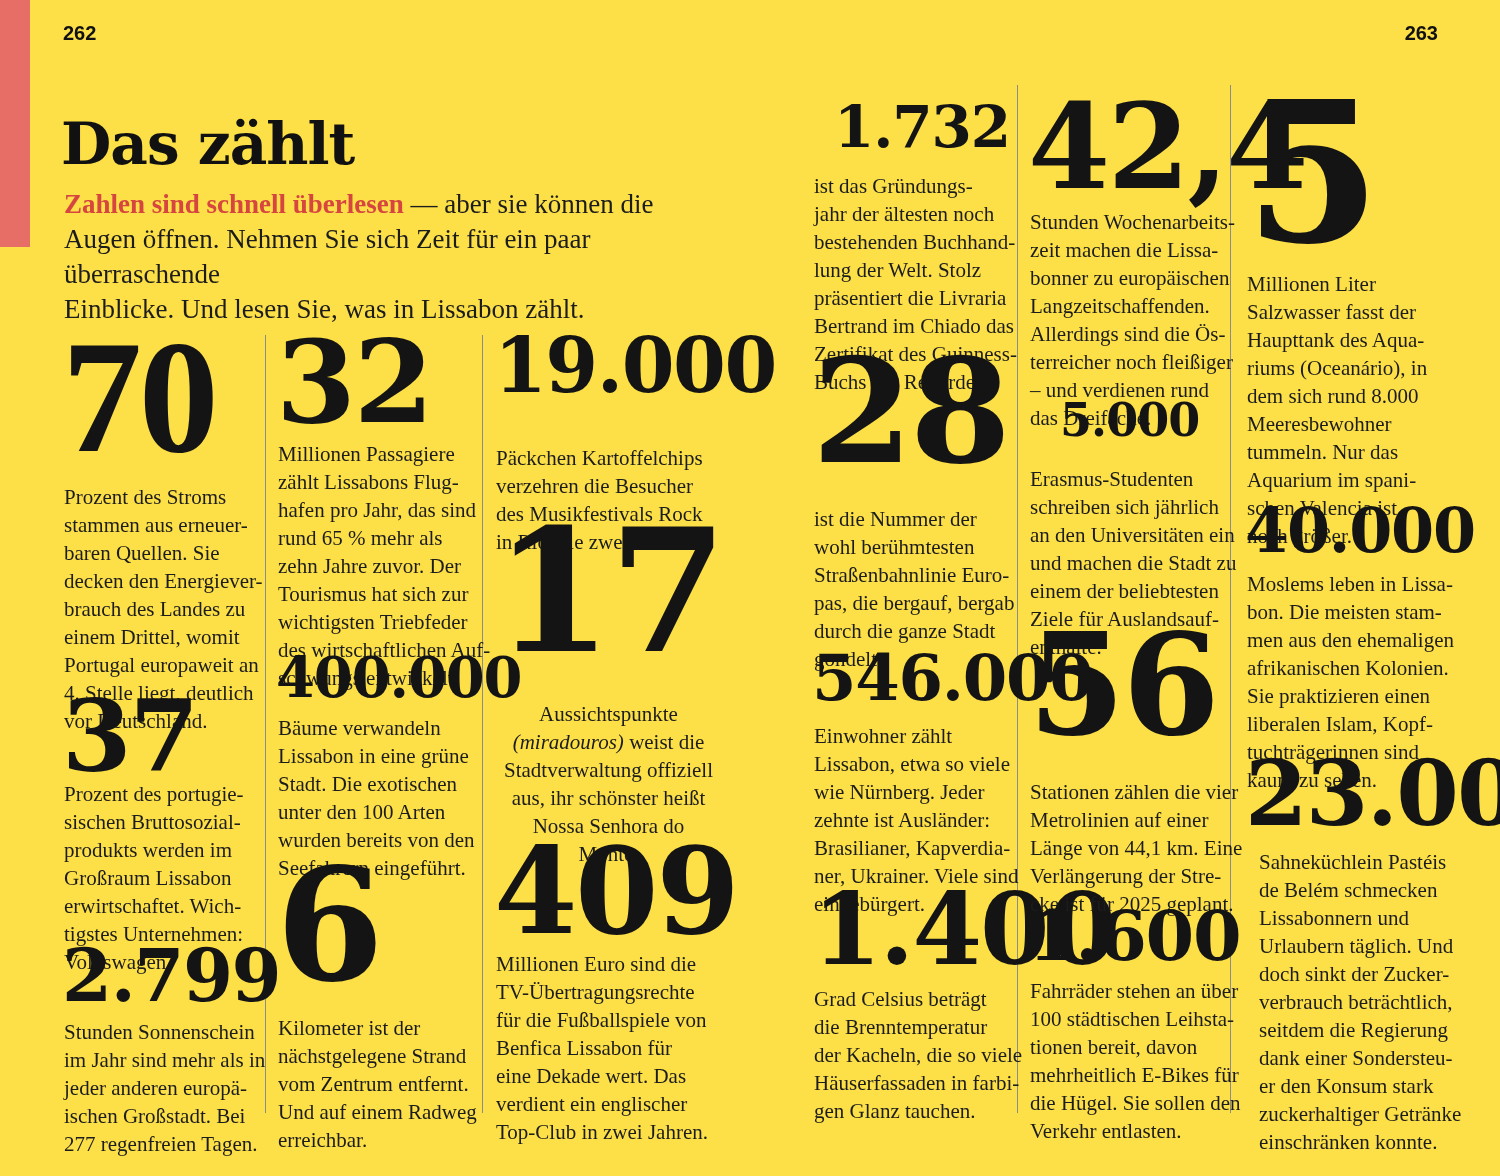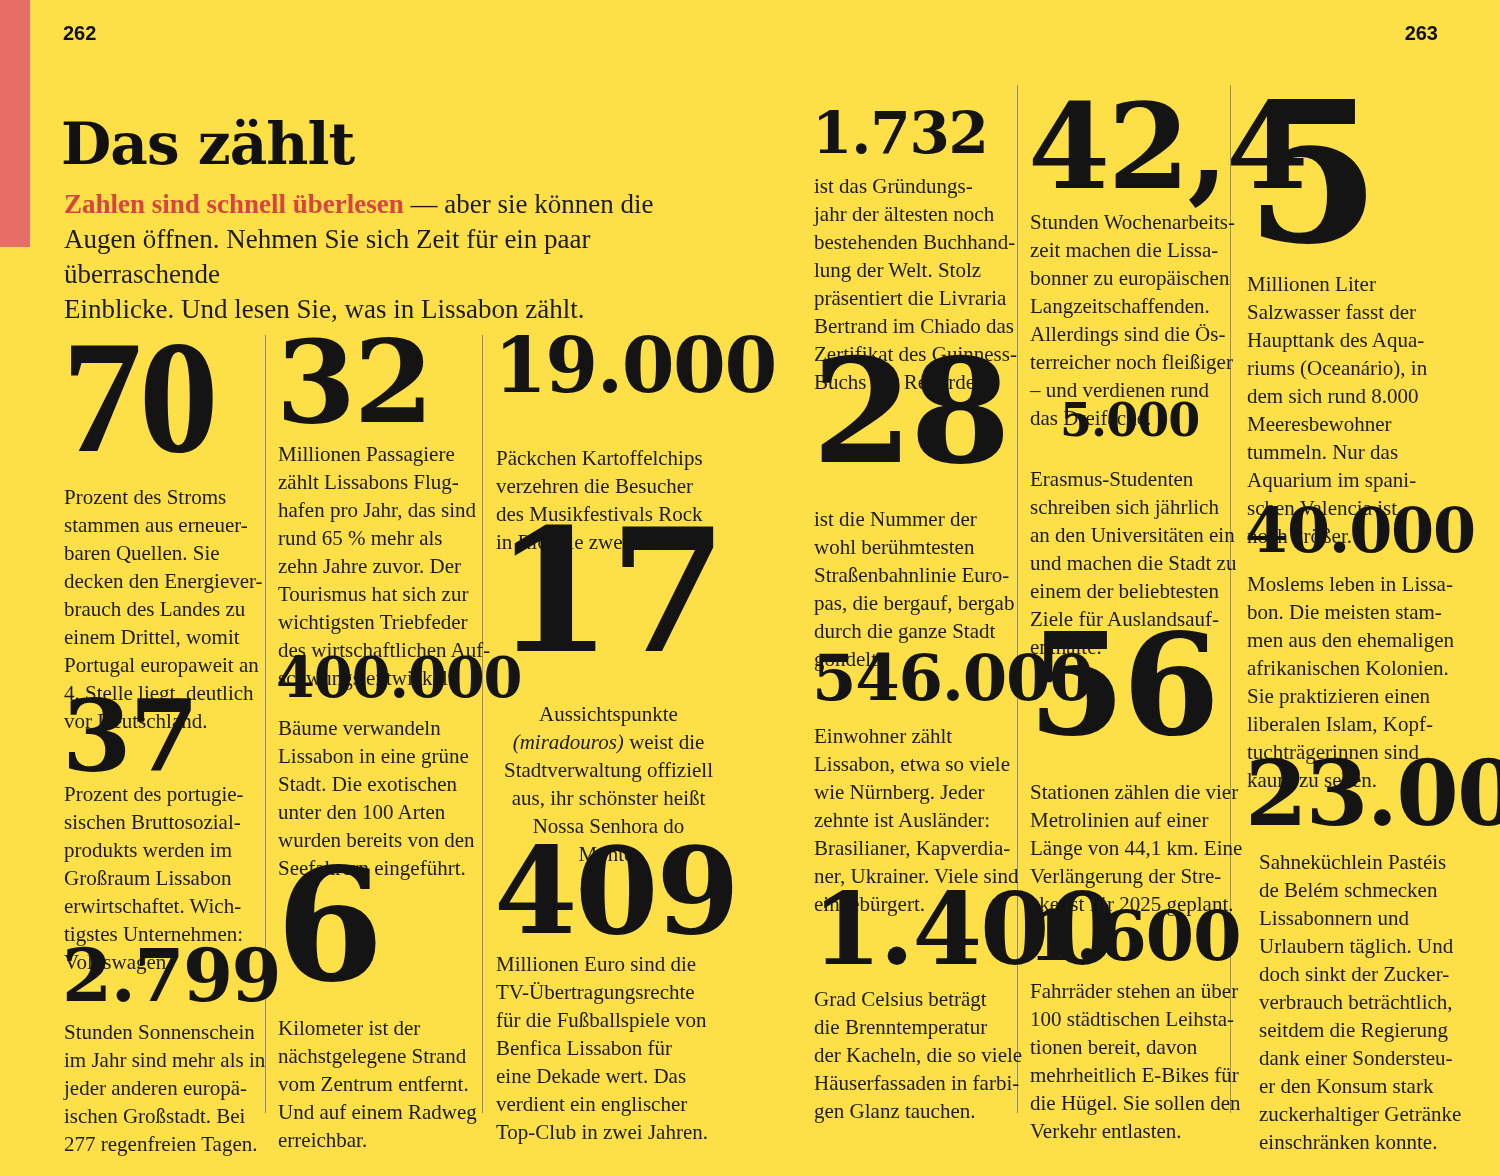--- a/index.html
+++ b/index.html
@@ -140,21 +140,21 @@
 
   <div class="num" style="left:494px;top:831px;width:225px;font-size:120px;">409</div>
   <div class="desc" style="left:496px;top:950px;width:225px;">Millionen Euro sind die
 TV-Übertragungsrechte
 für die Fußballspiele von
 Benfica Lissabon für
 eine Dekade wert. Das
 verdient ein englischer
 Top-Club in zwei Jahren.</div>
 
-  <div class="num" style="left:812px;top:104px;width:220px;font-size:58px;">1.732</div>
+  <div class="num" style="left:812px;top:98px;width:220px;font-size:58px;text-align:center;">1.732</div>
   <div class="desc" style="left:814px;top:172px;width:220px;">ist das Gründungs-
 jahr der ältesten noch
 bestehenden Buchhand-
 lung der Welt. Stolz
 präsentiert die Livraria
 Bertrand im Chiado das
 Zertifikat des Guinness-
 Buchs der Rekorde.</div>
 
   <div class="num" style="left:812px;top:339px;width:220px;font-size:145px;">28</div>

